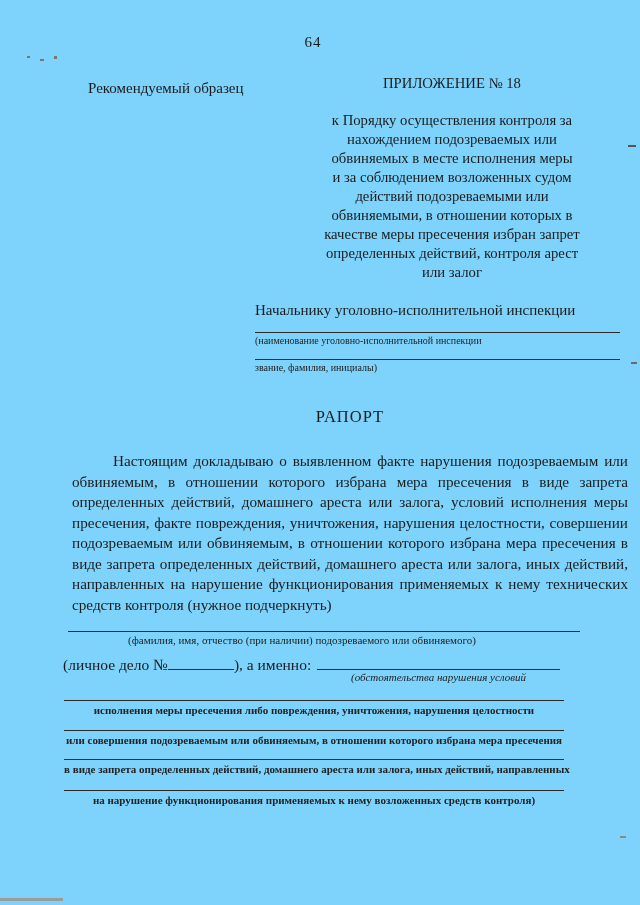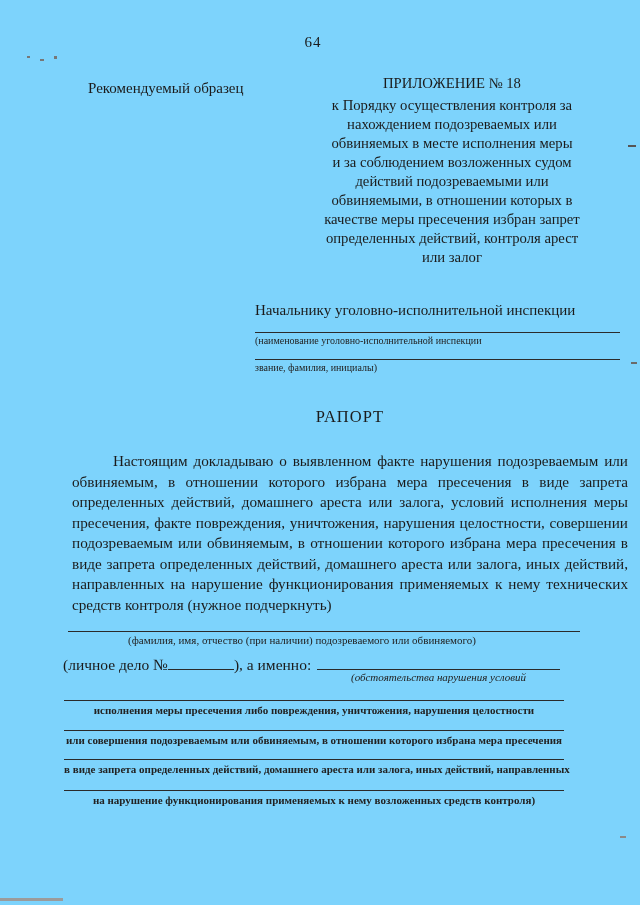--- a/index.html
+++ b/index.html
@@ -17,21 +17,21 @@
     text-align:center; font-size:15px; letter-spacing:1px;
   }
   .sample-label {
     position:absolute; top:80px; left:88px;
     font-size:15px;
   }
   .appendix {
     position:absolute; top:74px; left:278px; width:348px;
     text-align:center; font-size:14.7px; line-height:19px;
   }
-  .appendix .appendix-title { margin-bottom:3px; }
+  .appendix .appendix-title { margin-bottom:18px; }
   .addressee {
     position:absolute; top:302px; left:255px; width:365px;
     font-size:15px;
   }
   .addressee .rule {
     border:none; border-top:1.3px solid #2b2b2b;
     margin:13px 0 0 0;
   }
   .addressee .cap {
     font-size:10px; text-align:left; margin-top:2px; color:#222;

